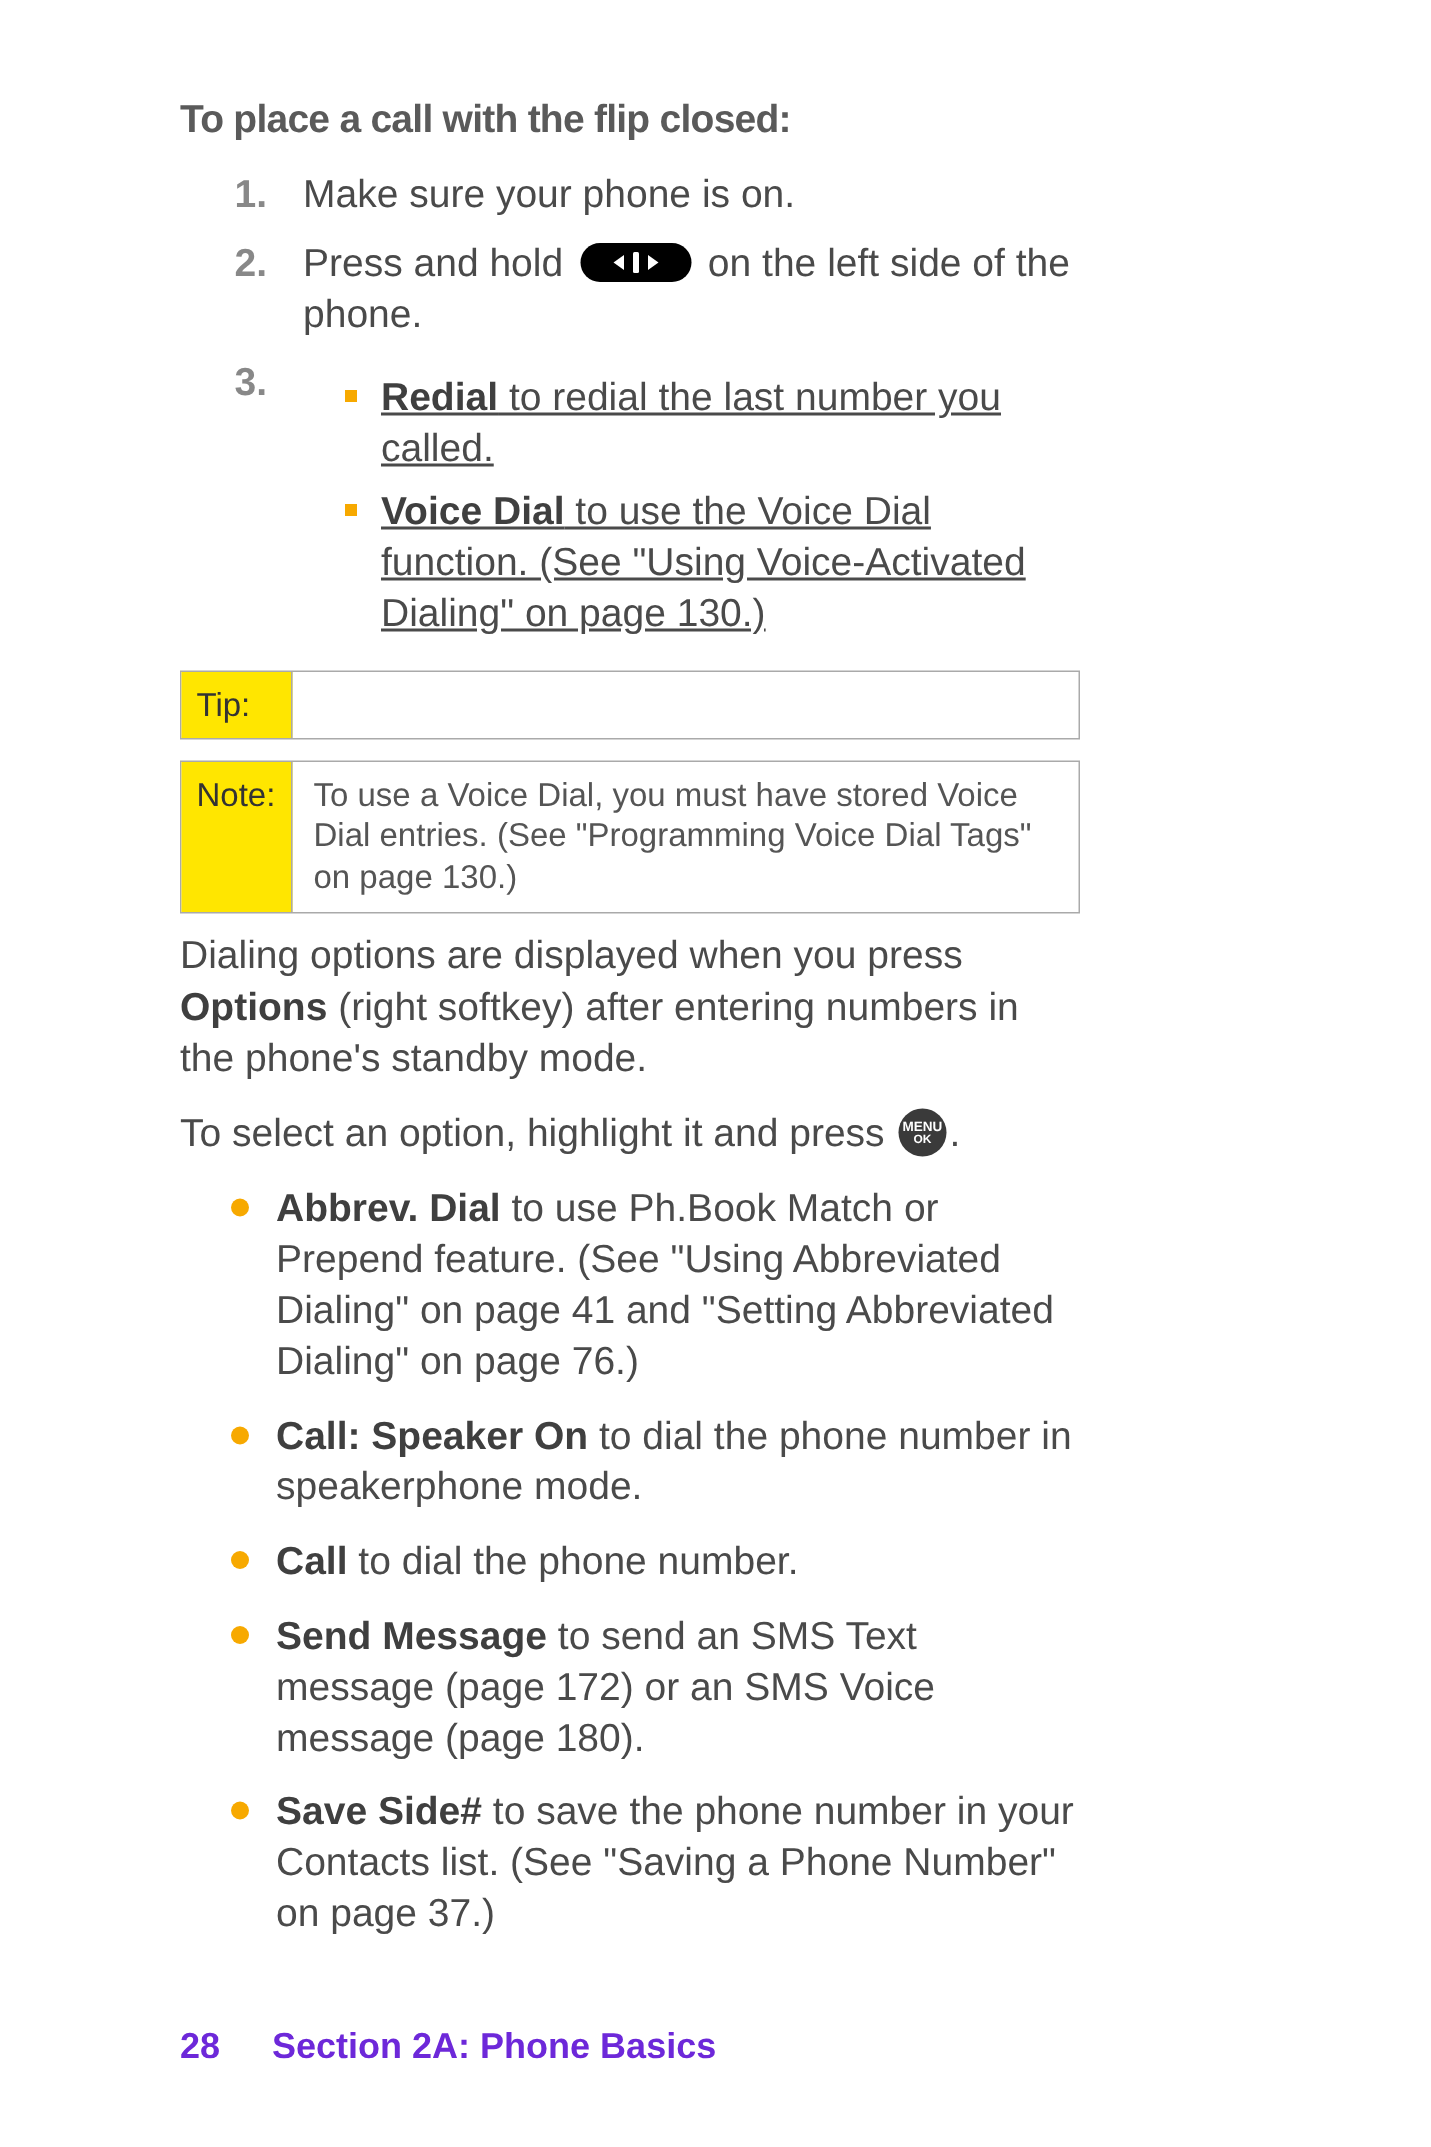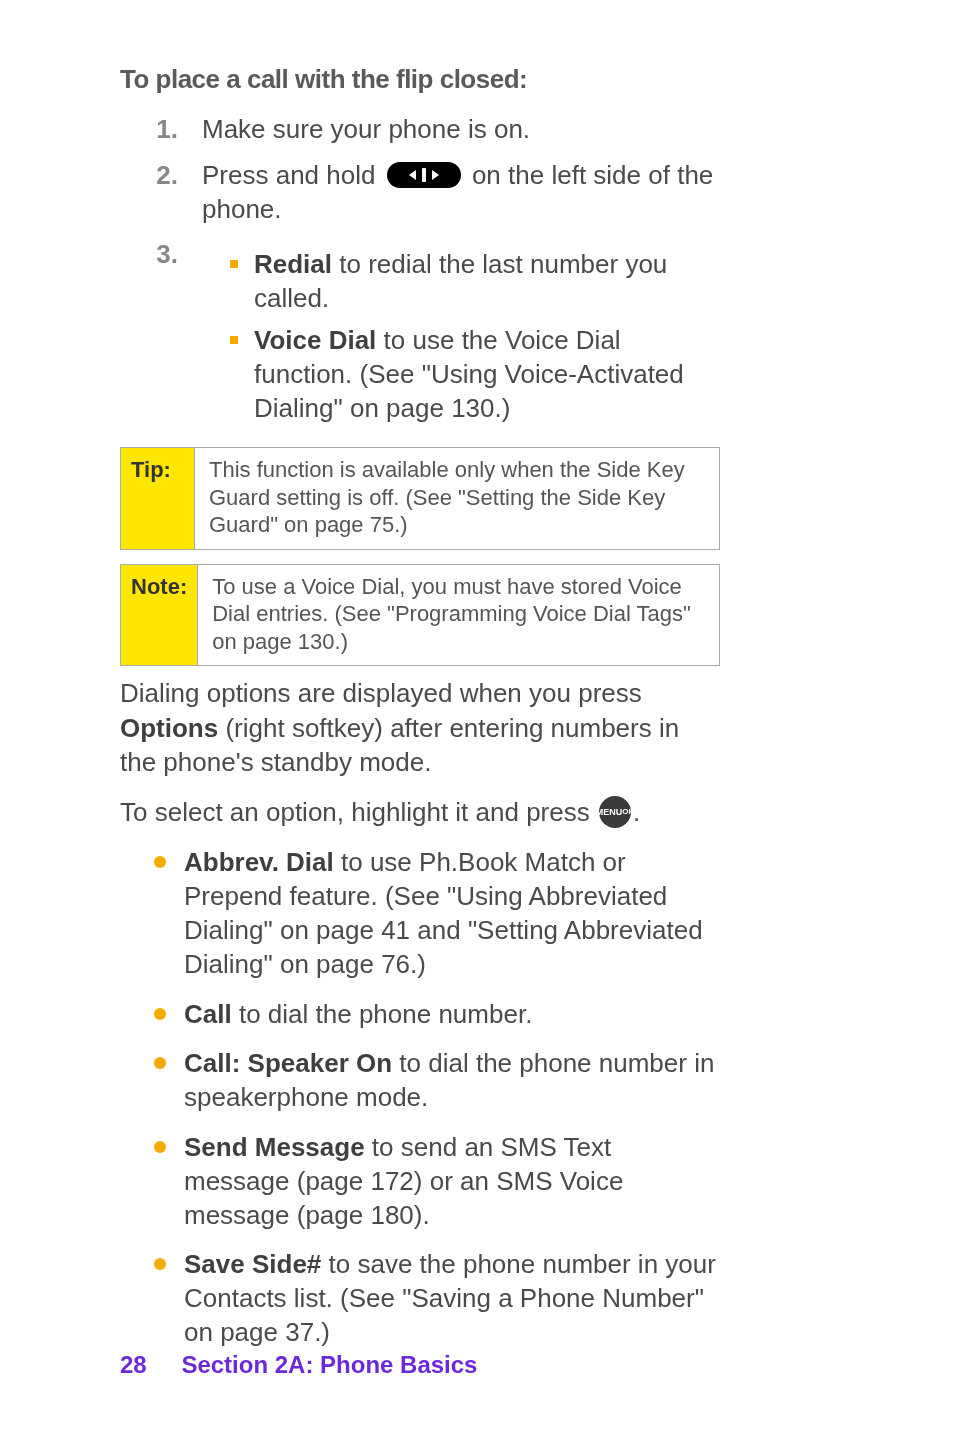--- a/index.html
+++ b/index.html
@@ -3,35 +3,35 @@
 <meta charset="utf-8">
 <style>
   * { box-sizing: border-box; margin: 0; padding: 0; }
   html, body { width: 954px; min-height: 1431px; background: #fff; font-family: "Myriad Pro", "Segoe UI", "Helvetica Neue", Arial, sans-serif; color: #4a4a4a; }
   .page { padding: 64px 92px 52px 120px; }
   .heading-sub { font-weight: 700; font-size: 26px; color: #5a5a5a; letter-spacing: -0.5px; margin-bottom: 18px; }
   .ol { list-style: none; margin-left: 34px; }
   .ol > li { display: flex; gap: 24px; margin-bottom: 12px; font-size: 26px; line-height: 1.3; color: #4a4a4a; }
   .ol .num { font-weight: 700; color: #888; min-width: 24px; text-align: right; flex-shrink:0; }
   .ol .txt { flex: 1; }
-  .sub-ul { list-style: none; margin-top: 10px; margin-left: 28px; }
+  .sub-ul { list-style: none; margin-top: 10px; margin-left: 28px; text-decoration: underline; }
   .sub-ul > li { position: relative; padding-left: 24px; margin-bottom: 8px; font-size: 26px; line-height: 1.3; }
   .sub-ul > li::before { content: ""; position: absolute; left: 0; top: 12px; width: 8px; height: 8px; background: #f7a900; }
 
   .icon-pill { display: inline-flex; align-items: center; justify-content: center; vertical-align: middle; background: #000; color: #fff; border-radius: 14px; width: 74px; height: 26px; font-size: 14px; font-weight: 700; letter-spacing: 1px; margin: 0 4px; position:relative; top:-2px;}
   .icon-pill .tri-l { width:0;height:0;border-top:5px solid transparent;border-bottom:5px solid transparent;border-right:7px solid #fff; margin-right:6px;}
   .icon-pill .tri-r { width:0;height:0;border-top:5px solid transparent;border-bottom:5px solid transparent;border-left:7px solid #fff; margin-left:6px;}
   .icon-pill .bar { width:4px; height:14px; background:#fff; border-radius:1px;}
 
-  .icon-menu { display:inline-flex; align-items:center; justify-content:center; vertical-align:middle; background:#3a3a3a; color:#fff; border-radius:50%; width:32px; height:32px; font-size:8px; font-weight:700; line-height:1; text-align:center; margin:0 2px; position:relative; top:-2px; }
+  .icon-menu { display:inline-flex; align-items:center; justify-content:center; vertical-align:middle; background:#3a3a3a; color:#fff; border-radius:50%; width:32px; height:32px; font-size:8px; font-weight:700; line-height:1; text-align:center; margin:0 2px; position:relative; top:-2px; flex-direction:column;}
   .icon-menu .t1{font-size:9px;}
   .icon-menu .t2{font-size:8px;}
 
   .callout { display: flex; border: 1px solid #aaa; margin: 14px 0 10px 0; font-size: 22px; line-height:1.25;}
-  .callout-label { background: #ffe600; font-weight: 700; padding: 8px 10px; border-right: 1px solid #aaa; color:#333; display:flex; align-items:flex-start; min-width:74px;}
+  .callout-label { background: #ffe600; font-weight: 400; padding: 8px 10px; border-right: 1px solid #aaa; color:#333; display:flex; align-items:flex-start; min-width:74px;}
   .callout-body { padding: 8px 14px 10px 14px; flex:1; color:#555;}
 
   h2.section { font-weight: 800; font-size: 34px; color: #454545; letter-spacing:-0.5px; margin-top: 26px; margin-bottom: 16px; }
   .para { font-size: 26px; line-height: 1.32; color: #4a4a4a; margin-bottom: 16px; }
   .ul-dot { list-style: none; margin-left: 34px; }
   .ul-dot > li { position: relative; padding-left: 30px; margin-bottom: 16px; font-size: 26px; line-height: 1.3; }
   .ul-dot > li::before { content: ""; position: absolute; left: 0; top: 10px; width: 12px; height: 12px; border-radius: 50%; background: #f7a900; }
 
   b { font-weight: 700; color: #3f3f3f; }
   .footer { position: absolute; bottom: 52px; left: 120px; font-size: 24px; color:#6d28d9;}
@@ -73,21 +73,20 @@
         <li>
           <b>Voice Dial</b><span> to use the Voice Dial function. (See "Using Voice-Activated Dialing" on page 130.)</span>
         </li>
       </ul>
     </span>
   </li>
 </ol>
 
 <div class="callout">
   <div class="callout-label">Tip:</div>
-  <div class="callout-body">This function is available only when the Side Key Guard setting is off. (See "Setting the Side Key Guard" on page 75.)</div>
 </div>
 
 <div class="callout">
   <div class="callout-label">Note:</div>
   <div class="callout-body">To use a Voice Dial, you must have stored Voice Dial entries. (See "Programming Voice Dial Tags" on page 130.)</div>
 </div>
 
 
 <p class="para">
   <span>Dialing options are displayed when you press </span><b>Options</b><span> (right softkey) after entering numbers in the phone's standby mode.</span>
@@ -95,22 +94,22 @@
 
 <p class="para">
   <span>To select an option, highlight it and press </span><span class="icon-menu">
           <span class="t1">MENU</span>
           <span class="t2">OK</span>
         </span><span>.</span>
 </p>
 
 <ul class="ul-dot">
   <li><b>Abbrev. Dial</b><span> to use Ph.Book Match or Prepend feature. (See "Using Abbreviated Dialing" on page 41 and "Setting Abbreviated Dialing" on page 76.)</span></li>
+  <li><b>Call: Speaker On</b><span> to dial the phone number in speakerphone mode.</span></li>
   <li><b>Call</b><span> to dial the phone number.</span></li>
-  <li><b>Call: Speaker On</b><span> to dial the phone number in speakerphone mode.</span></li>
   <li><b>Send Message</b><span> to send an SMS Text message (page 172) or an SMS Voice message (page 180).</span></li>
   <li><b>Save Side#</b><span> to save the phone number in your Contacts list. (See "Saving a Phone Number" on page 37.)</span></li>
 </ul>
 
 </div>
 
 <div class="footer">
   <span class="pg">28</span>
   <span class="sec">Section 2A: Phone Basics</span>
 </div>

